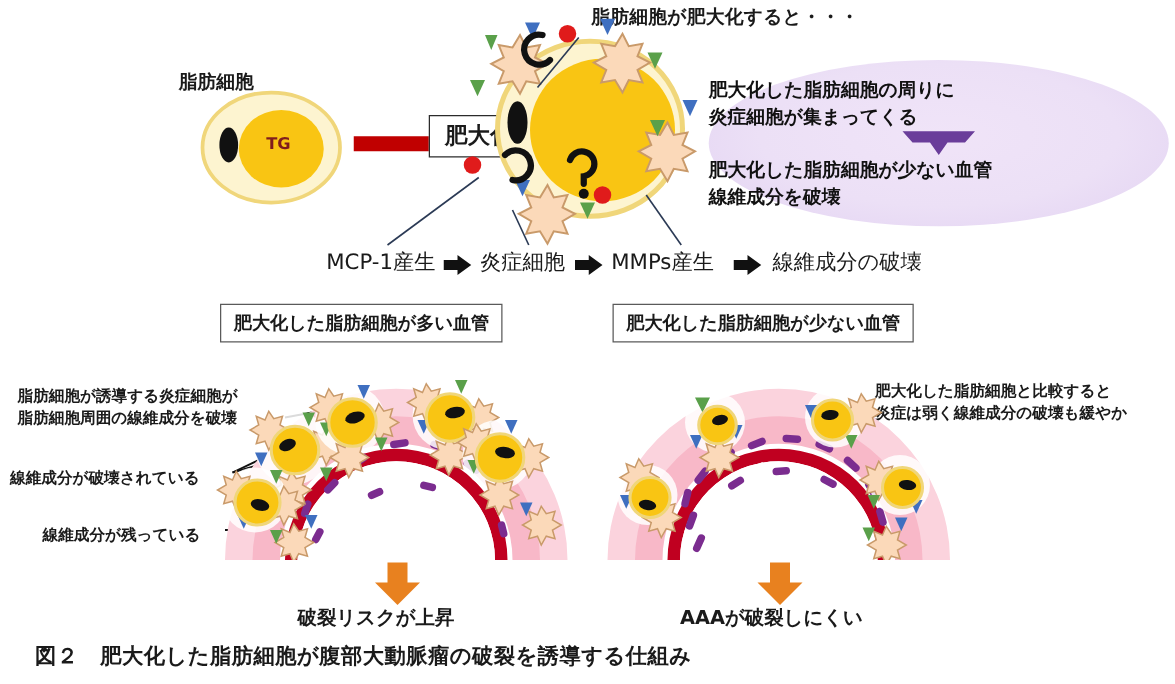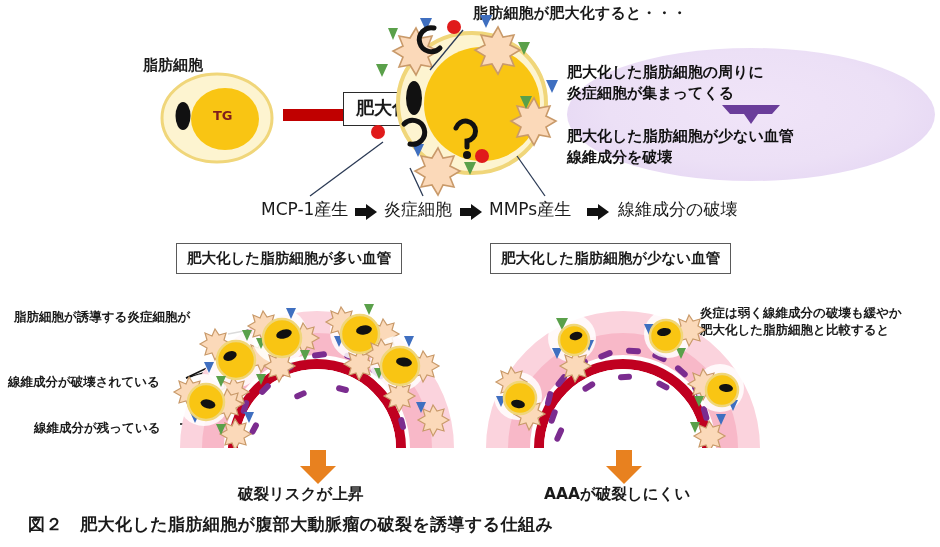--- a/index.html
+++ b/index.html
@@ -125,40 +125,41 @@
 <svg class="abs" style="left:587px;top:204px;" width="22" height="16" viewBox="0 0 22 16">
   <polygon points="0,4 11,4 11,0 22,8 11,16 11,12 0,12" fill="#111"></polygon>
 </svg>
 <div class="abs nowrap t-chain" style="left:618px;top:198px;">線維成分の破壊</div>
 
 <div class="abs boxhdr" style="left:176px;top:243px;">肥大化した脂肪細胞が多い血管</div>
 <div class="abs boxhdr" style="left:490px;top:243px;">肥大化した脂肪細胞が少ない血管</div>
 
 <div class="abs t-anno nowrap" style="left:14px;top:289px;margin-top:20px;">
   <div>脂肪細胞が誘導する炎症細胞が</div>
+  <div>脂肪細胞周囲の線維成分を破壊</div>
 </div>
 <div class="abs t-anno nowrap" style="left:8px;top:374px;">
   <div>線維成分が破壊されている</div>
 </div>
 <div class="abs t-anno nowrap" style="left:34px;top:420px;">
   <div>線維成分が残っている</div>
 </div>
 
 <svg class="abs" style="left:170px;top:300px;" width="120" height="140" viewBox="0 0 120 140">
   <g stroke="#111" stroke-width="1.5" fill="none">
     <line x1="58" y1="34" x2="112" y2="24"></line>
     <line x1="16" y1="78" x2="96" y2="40"></line>
     <line x1="16" y1="78" x2="72" y2="62"></line>
     <line x1="10" y1="124" x2="56" y2="124"></line>
   </g>
 </svg>
 
 <div class="abs t-anno nowrap" style="left:700px;top:305px;">
+  <div>肥大化した脂肪細胞と比較すると</div>
   <div>炎症は弱く線維成分の破壊も緩やか</div>
-  <div>肥大化した脂肪細胞と比較すると</div>
 </div>
 <svg class="abs" style="left:648px;top:330px;" width="62" height="30" viewBox="0 0 62 30">
   <line x1="0" y1="26" x2="58" y2="0" stroke="#111" stroke-width="1.5"></line>
 </svg>
 
 <svg class="abs" style="left:172px;top:300px;" width="290" height="148" viewBox="0 0 290 148">
   <defs>
     <clipPath id="clipL">
         <rect x="0" y="0" width="290" height="148"></rect>
       </clipPath>

